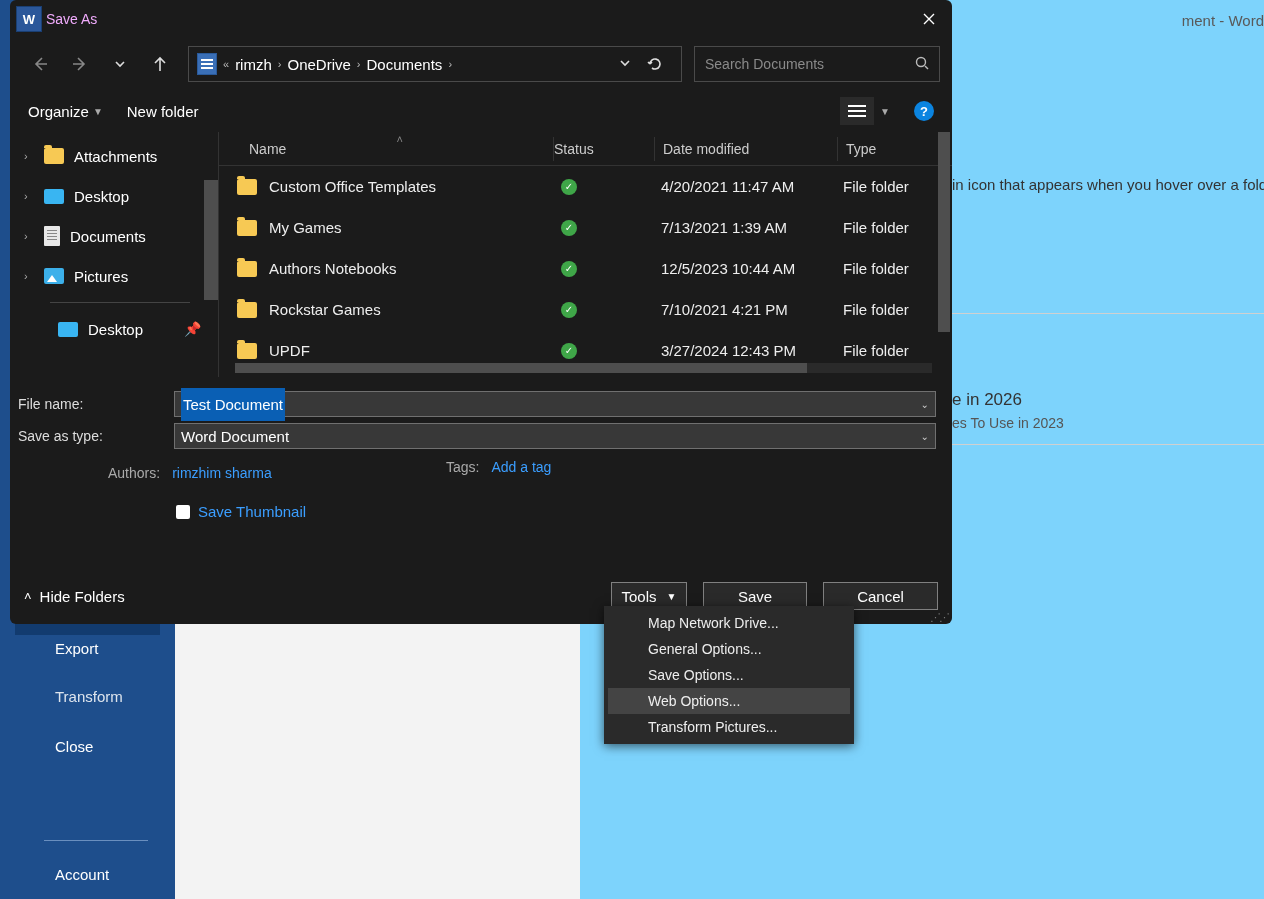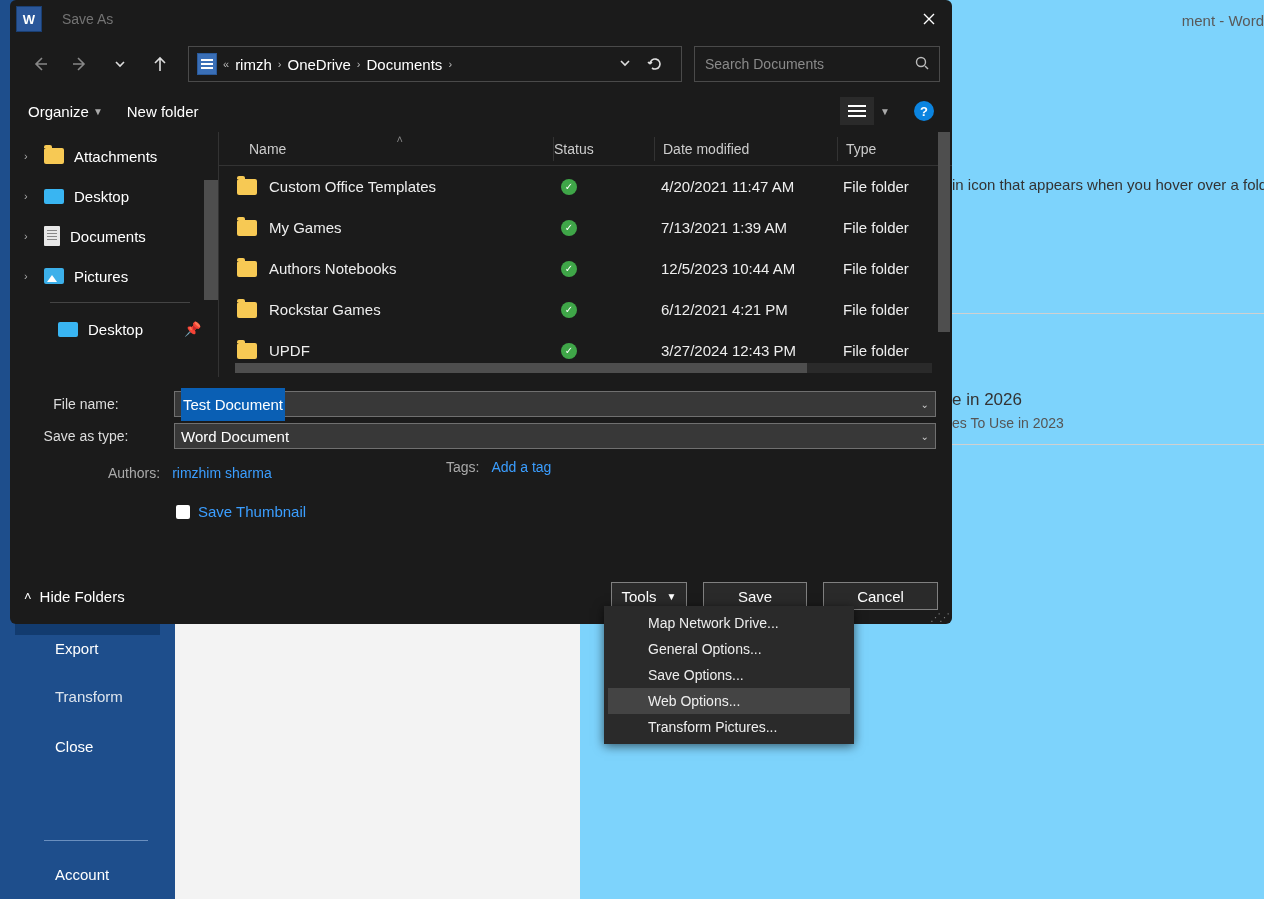--- a/index.html
+++ b/index.html
@@ -18,21 +18,21 @@
 .word-sidebar-bar { position: absolute; left: 15px; top: 599px; width: 145px; height: 36px; background: #123b6f; }
 .word-sidebar-item { position: absolute; left: 55px; color: #fff; font-size: 15px; }
 .word-sidebar-sep { position: absolute; left: 44px; width: 104px; border-top: 1px solid #6a8fbf; }
 
 .word-docpane { position: absolute; left: 175px; top: 0; width: 405px; height: 899px; background: #f3f3f3; }
 
 
 .dialog { position: absolute; left: 10px; top: 0; width: 942px; height: 624px; background: #1b1b1b; border-radius: 6px; color: #e8e8e8; font-size: 14px; }
 .dlg-titlebar { height: 38px; display: flex; align-items: center; padding-left: 6px; position: relative; }
 .word-icon { width: 26px; height: 26px; background: #2b579a; color: #fff; display: flex; align-items: center; justify-content: center; font-weight: bold; font-size: 13px; border: 1px solid #1a3f73; }
-.dlg-title { margin-left: 20px; font-size: 14px; color: #737373; }
+.dlg-title { margin-left: 4px; font-size: 14px; color: #f0abfc; }
 .dlg-close { position: absolute; right: 0; top: 0; width: 46px; height: 38px; display: flex; align-items: center; justify-content: center; color: #fff; font-size: 14px; }
 
 .navrow { height: 52px; display: flex; align-items: center; padding: 0 12px; gap: 4px; }
 .nav-btn { width: 36px; height: 36px; display: flex; align-items: center; justify-content: center; color: #e0e0e0; font-size: 16px; }
 .nav-btn.dim { color: #777; }
 .addressbar { flex: 1; height: 36px; background: #1b1b1b; border: 1px solid #4a4a4a; display: flex; align-items: center; padding: 0 8px; gap: 6px; margin-left: 6px; }
 .addr-icon { width: 20px; height: 22px; background: #3a6fb7; border: 1px solid #2a5a9a; position: relative; }
 .addr-icon::after { content: ""; position: absolute; left: 3px; right: 3px; top: 5px; height: 2px; background: #fff; box-shadow: 0 4px 0 #fff, 0 8px 0 #fff; }
 .addr-seg { color: #fff; font-size: 15px; }
 .addr-chev { color: #bbb; font-size: 11px; }
@@ -76,21 +76,21 @@
 .cell-name { width: 334px; padding-left: 18px; display: flex; align-items: center; gap: 12px; }
 .cell-status { width: 100px; padding-left: 8px; }
 .sync-badge { width: 16px; height: 16px; border-radius: 50%; background: #3fa648; display: flex; align-items: center; justify-content: center; color: #fff; font-size: 10px; }
 .cell-date { width: 182px; padding-left: 8px; }
 .cell-type { flex: 1; padding-left: 8px; }
 .hscroll { position: absolute; left: 16px; right: 20px; bottom: 4px; height: 10px; background: #2a2a2a; }
 .hscroll-thumb { position: absolute; left: 0; top: 0; height: 10px; width: 82%; background: #4e4e4e; }
 
 .form-area { padding: 12px 8px 0 8px; }
 .form-row { display: flex; align-items: center; height: 30px; margin-bottom: 2px; }
-.form-label { width: 156px; text-align: center; padding-right: 20px; color: #ddd; font-size: 14px; }
+.form-label { width: 156px; text-align: left; padding-right: 20px; color: #ddd; font-size: 14px; }
 .form-field { flex: 1; height: 26px; background: #383838; border: 1px solid #707070; display: flex; align-items: center; padding: 0 6px; margin-right: 8px; position: relative; color: #fff; font-size: 15px; }
 .combo-arrow { position: absolute; right: 6px; color: #ccc; font-size: 10px; }
 .selected-text { background: #0a5fb4; padding: 8px 2px; }
 .meta-row { display: flex; padding: 12px 0 0 90px; gap: 12px; color: #aaa; font-size: 14px; }
 .meta-row2 { display: flex; padding: 0 0 0 428px; gap: 12px; color: #aaa; font-size: 14px; margin-top: -22px; }
 .link { color: #3b9eff; }
 .thumb-row { display: flex; align-items: center; gap: 8px; padding: 28px 0 0 158px; font-size: 15px; }
 .checkbox { width: 14px; height: 14px; background: #fff; border-radius: 2px; }
 
 .footer { position: absolute; left: 0; right: 0; bottom: 0; height: 56px; display: flex; align-items: center; padding: 0 14px; }
@@ -291,21 +291,21 @@
           <div class="cell-type">File folder</div>
         </div>
       <div class="list-row">
           <div class="cell-name">
             <span class="ico-folder"></span>
             <span>Rockstar Games</span>
           </div>
           <div class="cell-status">
             <div class="sync-badge">✓</div>
           </div>
-          <div class="cell-date">6/12/2021 4:21 PM</div>
+          <div class="cell-date">7/10/2021 4:21 PM</div>
           <div class="cell-type">File folder</div>
         </div>
       <div class="list-row">
           <div class="cell-name">
             <span class="ico-folder"></span>
             <span>UPDF</span>
           </div>
           <div class="cell-status">
             <div class="sync-badge">✓</div>
           </div>

